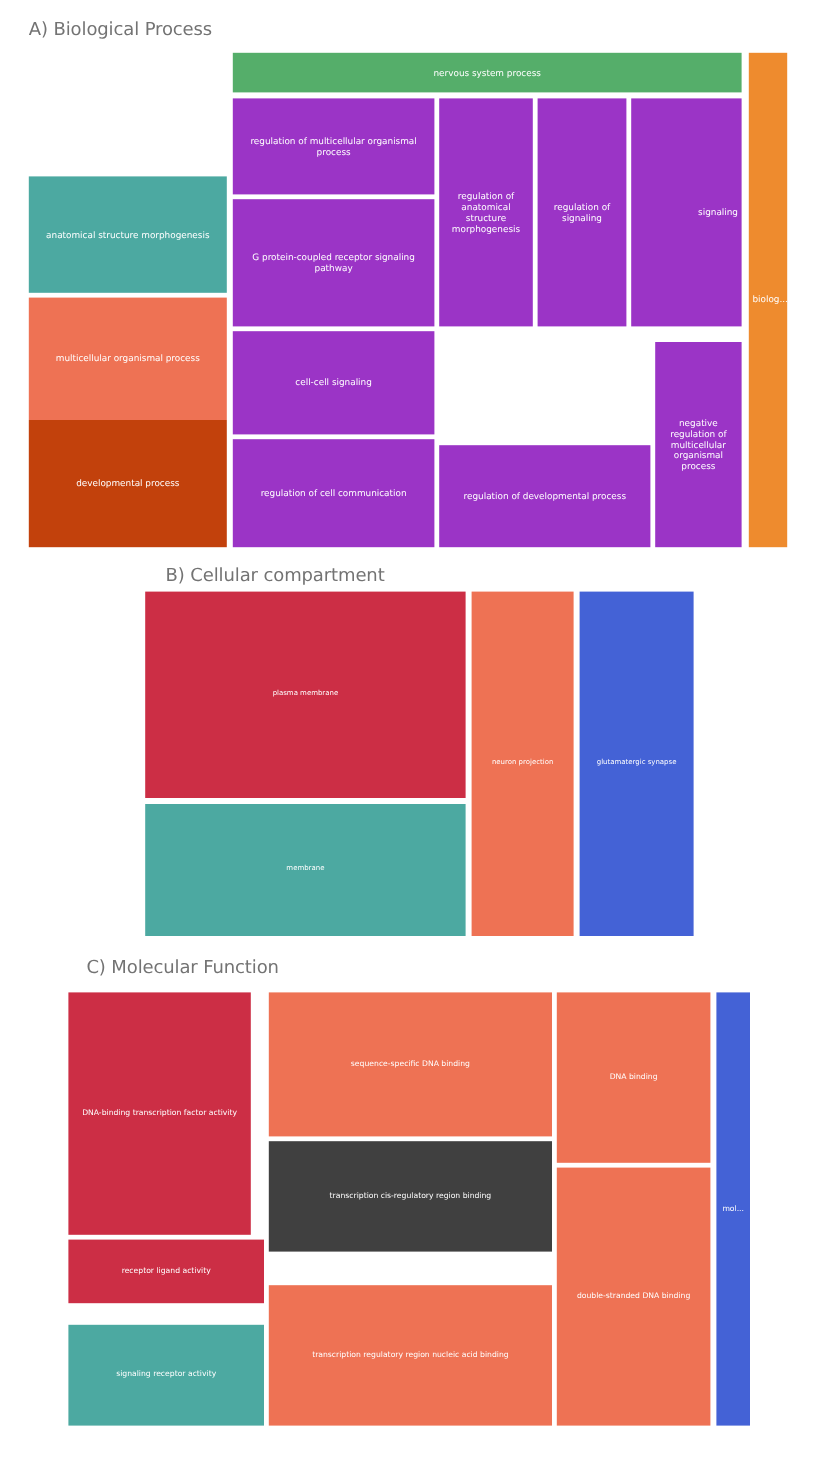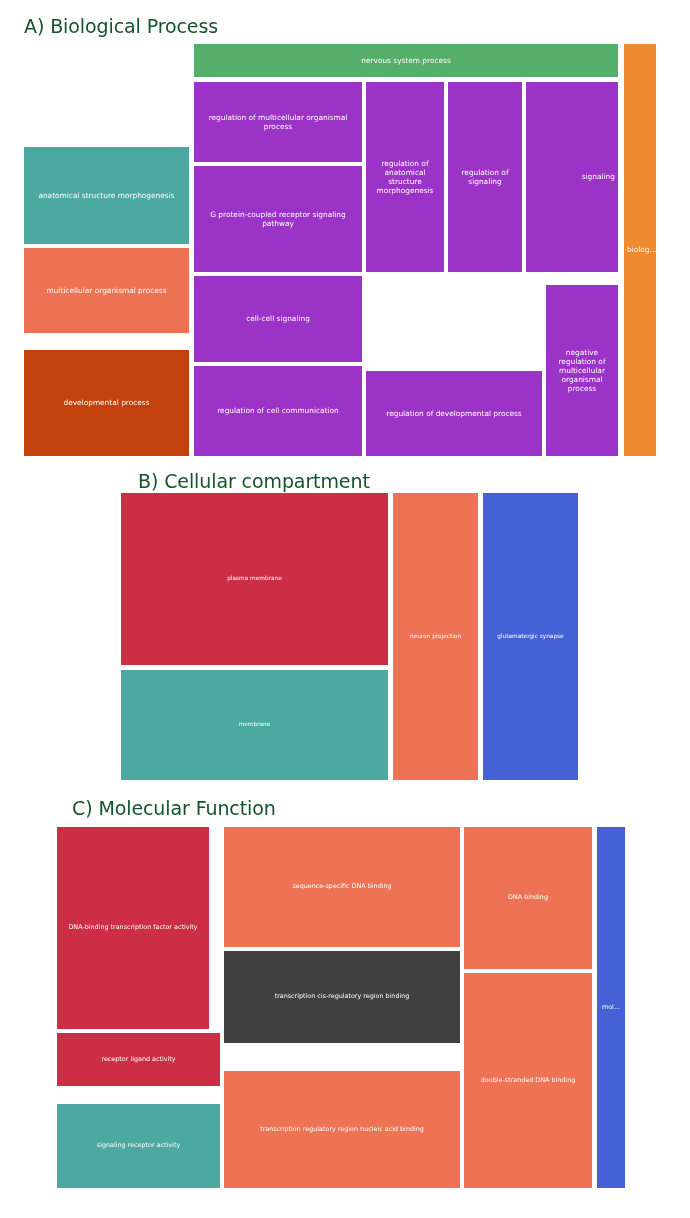--- a/index.html
+++ b/index.html
@@ -4,21 +4,21 @@
 <style>
   html,body{margin:0;padding:0;}
   body{
     width:690px;height:1218px;background:#ffffff;
     font-family:"DejaVu Sans","Liberation Sans",sans-serif;
     position:relative;overflow:hidden;
   }
   .panel-title{
     position:absolute;
     font-family:"DejaVu Sans","Liberation Sans",sans-serif;
-    font-size:19px;font-weight:400;color:#14532d;
+    font-size:15px;font-weight:400;color:#737373;
     letter-spacing:-0.1px;white-space:nowrap;
   }
   .treemap{position:absolute;}
   .tile{
     position:absolute;
     box-sizing:border-box;
     display:flex;align-items:center;justify-content:center;
     text-align:center;
     color:#ffffff;
     line-height:1.22;
@@ -33,21 +33,21 @@
 </head>
 <body>
 
 <div>
 
   <div class="panel-title" style="left:24px;top:15px;">A) Biological Process</div>
   <div class="treemap" style="left:0;top:0;width:690px;height:470px;" id="panel-a">
       <div class="tile fs8" style="left: 24px; top: 147px; width: 165px; height: 97px; background: rgb(76, 169, 161);">
         <span>anatomical structure morphogenesis</span>
       </div>
-      <div class="tile fs8" style="left: 24px; top: 248px; width: 165px; height: 85px; background: rgb(238, 114, 84);">
+      <div class="tile fs8" style="left: 24px; top: 248px; width: 165px; height: 102px; background: rgb(238, 114, 84);">
         <span>multicellular organismal process</span>
       </div>
       <div class="tile fs8" style="left: 24px; top: 350px; width: 165px; height: 106px; background: #c2410c;">
         <span>developmental process</span>
       </div>
       <div class="tile fs8" style="left: 194px; top: 44px; width: 424px; height: 33px; background: rgb(85, 174, 106);">
         <span>nervous system process</span>
       </div>
       <div class="tile fs8" style="left: 194px; top: 82px; width: 168px; height: 80px; background: rgb(155, 52, 198);">
         <span>regulation of multicellular organismal process</span>

